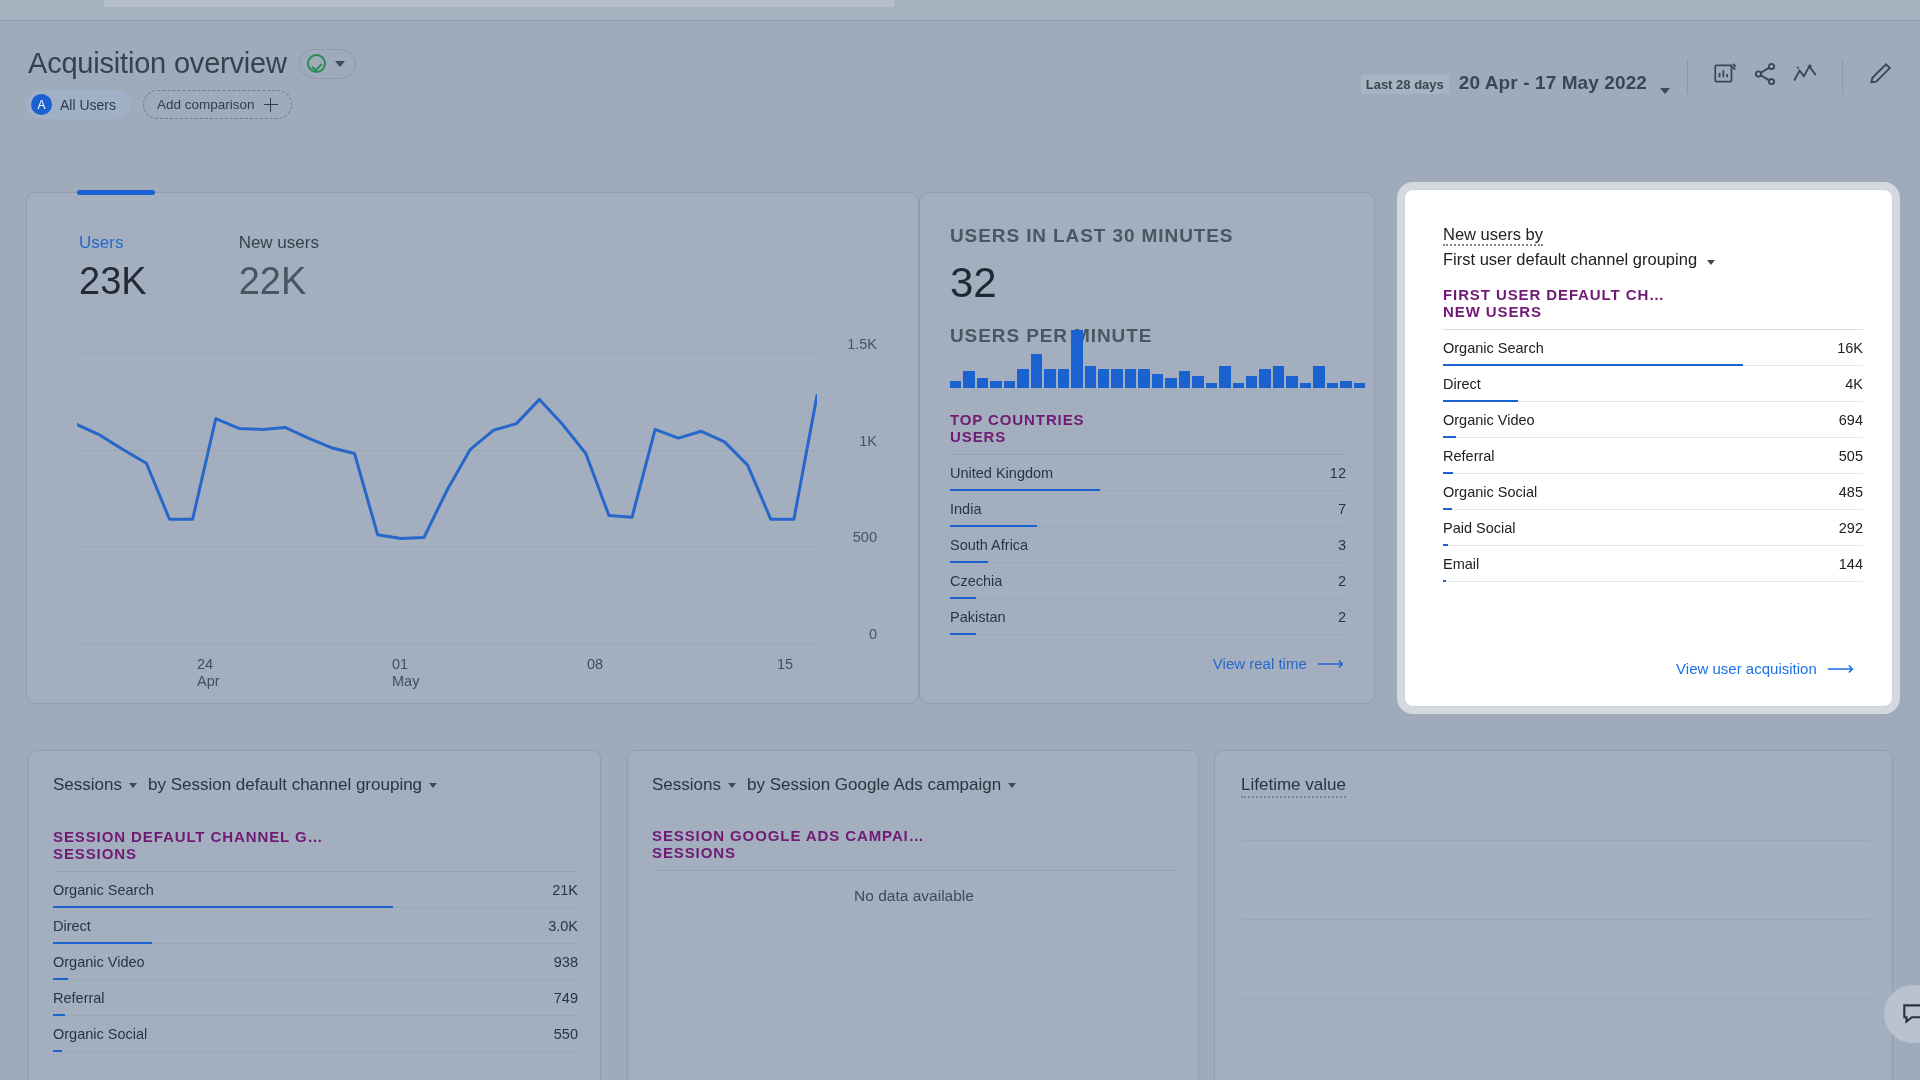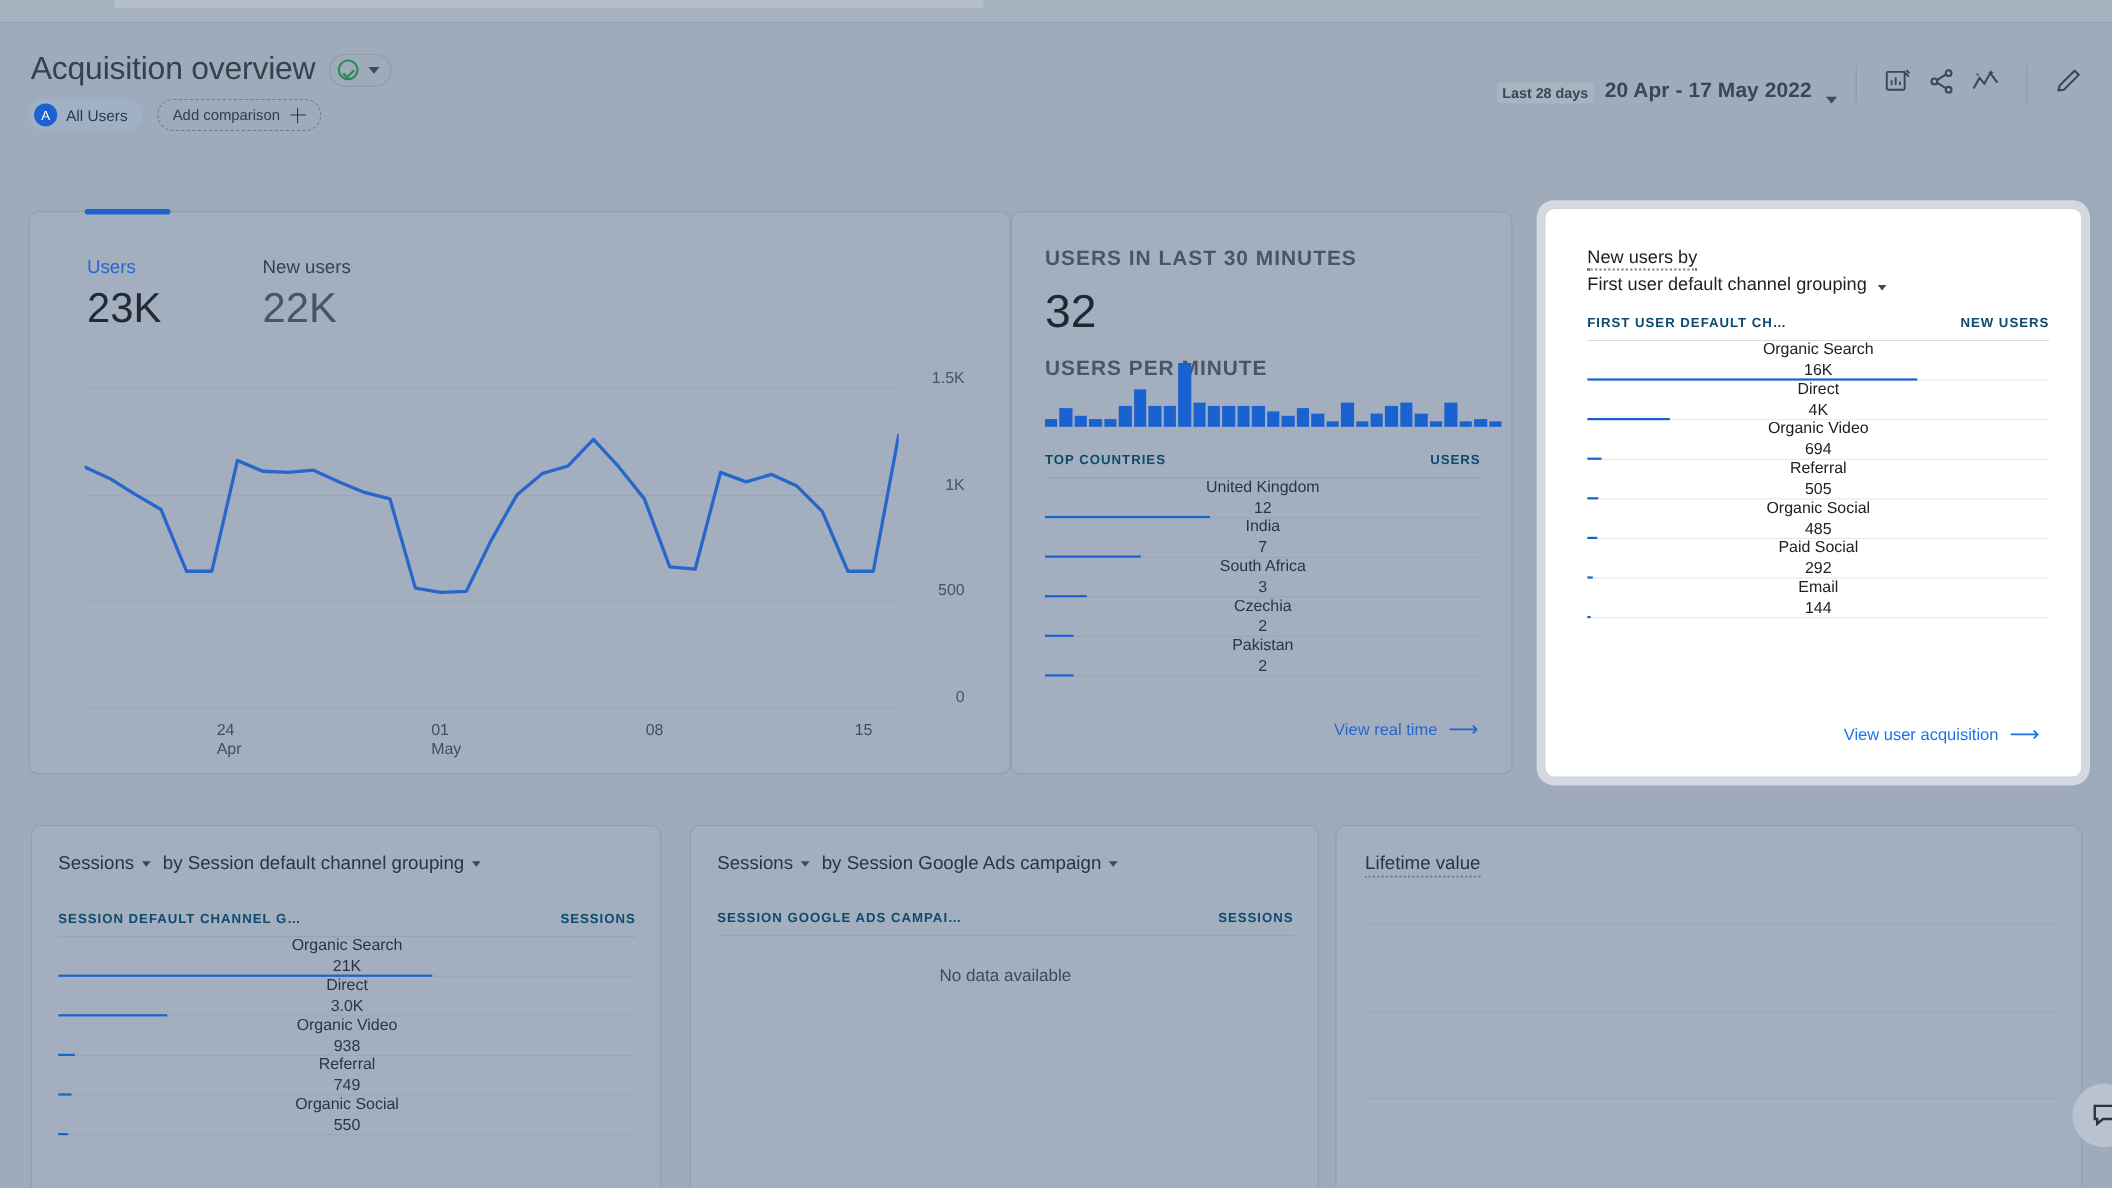--- a/index.html
+++ b/index.html
@@ -148,26 +148,26 @@
   #card-realtime { left: 919px; top: 192px; width: 456px; height: 512px; }
   .sec-label {
     font-size: 19px; letter-spacing: 0.9px; color: #4c5663; font-weight: 700;
   }
   .big-num { font-size: 42px; color: #1e2832; font-weight: 400; }
   .spark { position: absolute; left: 30px; top: 135px; width: 415px; height: 60px;
            display: flex; align-items: flex-end; gap: 2px; }
   .spark i { display: block; background: #1a62d0; flex: 1 1 auto; }
   .tbl-head {
     display: flex; justify-content: space-between;
-    font-size: 12px; letter-spacing: 0.9px; font-weight: 700; color: #0c4a6e;
-    padding-bottom: 9px; border-bottom: 1px solid #97a4b3;
+    font-size: 15px; letter-spacing: 0.9px; font-weight: 700; color: #701a75;
+    padding-bottom: 9px; border-bottom: 1px solid #97a4b3; flex-direction: column;
   }
   .tbl-row {
     position: relative; display: flex; justify-content: space-between;
-    align-items: center; height: 36px; border-bottom: 1px solid #9aa7b6; flex-direction: column;
+    align-items: center; height: 36px; border-bottom: 1px solid #9aa7b6;
   }
   .tbl-row .name { font-size: 14.5px; color: #2b3542; }
   .tbl-row .val { font-size: 14.5px; color: #2b3542; }
   .tbl-row .bar {
     position: absolute; left: 0; bottom: -1px; height: 2.5px; background: #1a62d0;
   }
   .link {
     display: flex; align-items: center; justify-content: flex-end; gap: 10px;
     font-size: 15px; color: #2767cc; font-weight: 500; margin-left: 12px;
   }
@@ -189,21 +189,21 @@
   .dotted {
     border-bottom: 2px dotted #7a8492; padding-bottom: 1px;
   }
 
   
   #card-sessions-chan { left: 28px; top: 750px; width: 573px; height: 340px; }
   #card-sessions-ads  { left: 627px; top: 750px; width: 572px; height: 340px; }
   #card-ltv           { left: 1214px; top: 750px; width: 679px; height: 340px; }
 
   .widget-hdr { display: flex; align-items: center; gap: 7px; font-size: 17px; color: #2b3542; }
-  .nodata { text-align: center; font-size: 15.5px; color: #404a58; margin-top: 28px; }
+  .nodata { text-align: center; font-size: 15.5px; color: #404a58; margin-top: 16px; }
   .ltv-line { width: 100%; height: 1px; background: #9aa7b6; }
 
   
   .fab {
     position: absolute; right: -22px; top: 985px;
     width: 58px; height: 58px; border-radius: 50%;
     background: #b9c3cf; display: flex; align-items: center; justify-content: center;
   }
 </style>
 </head>

